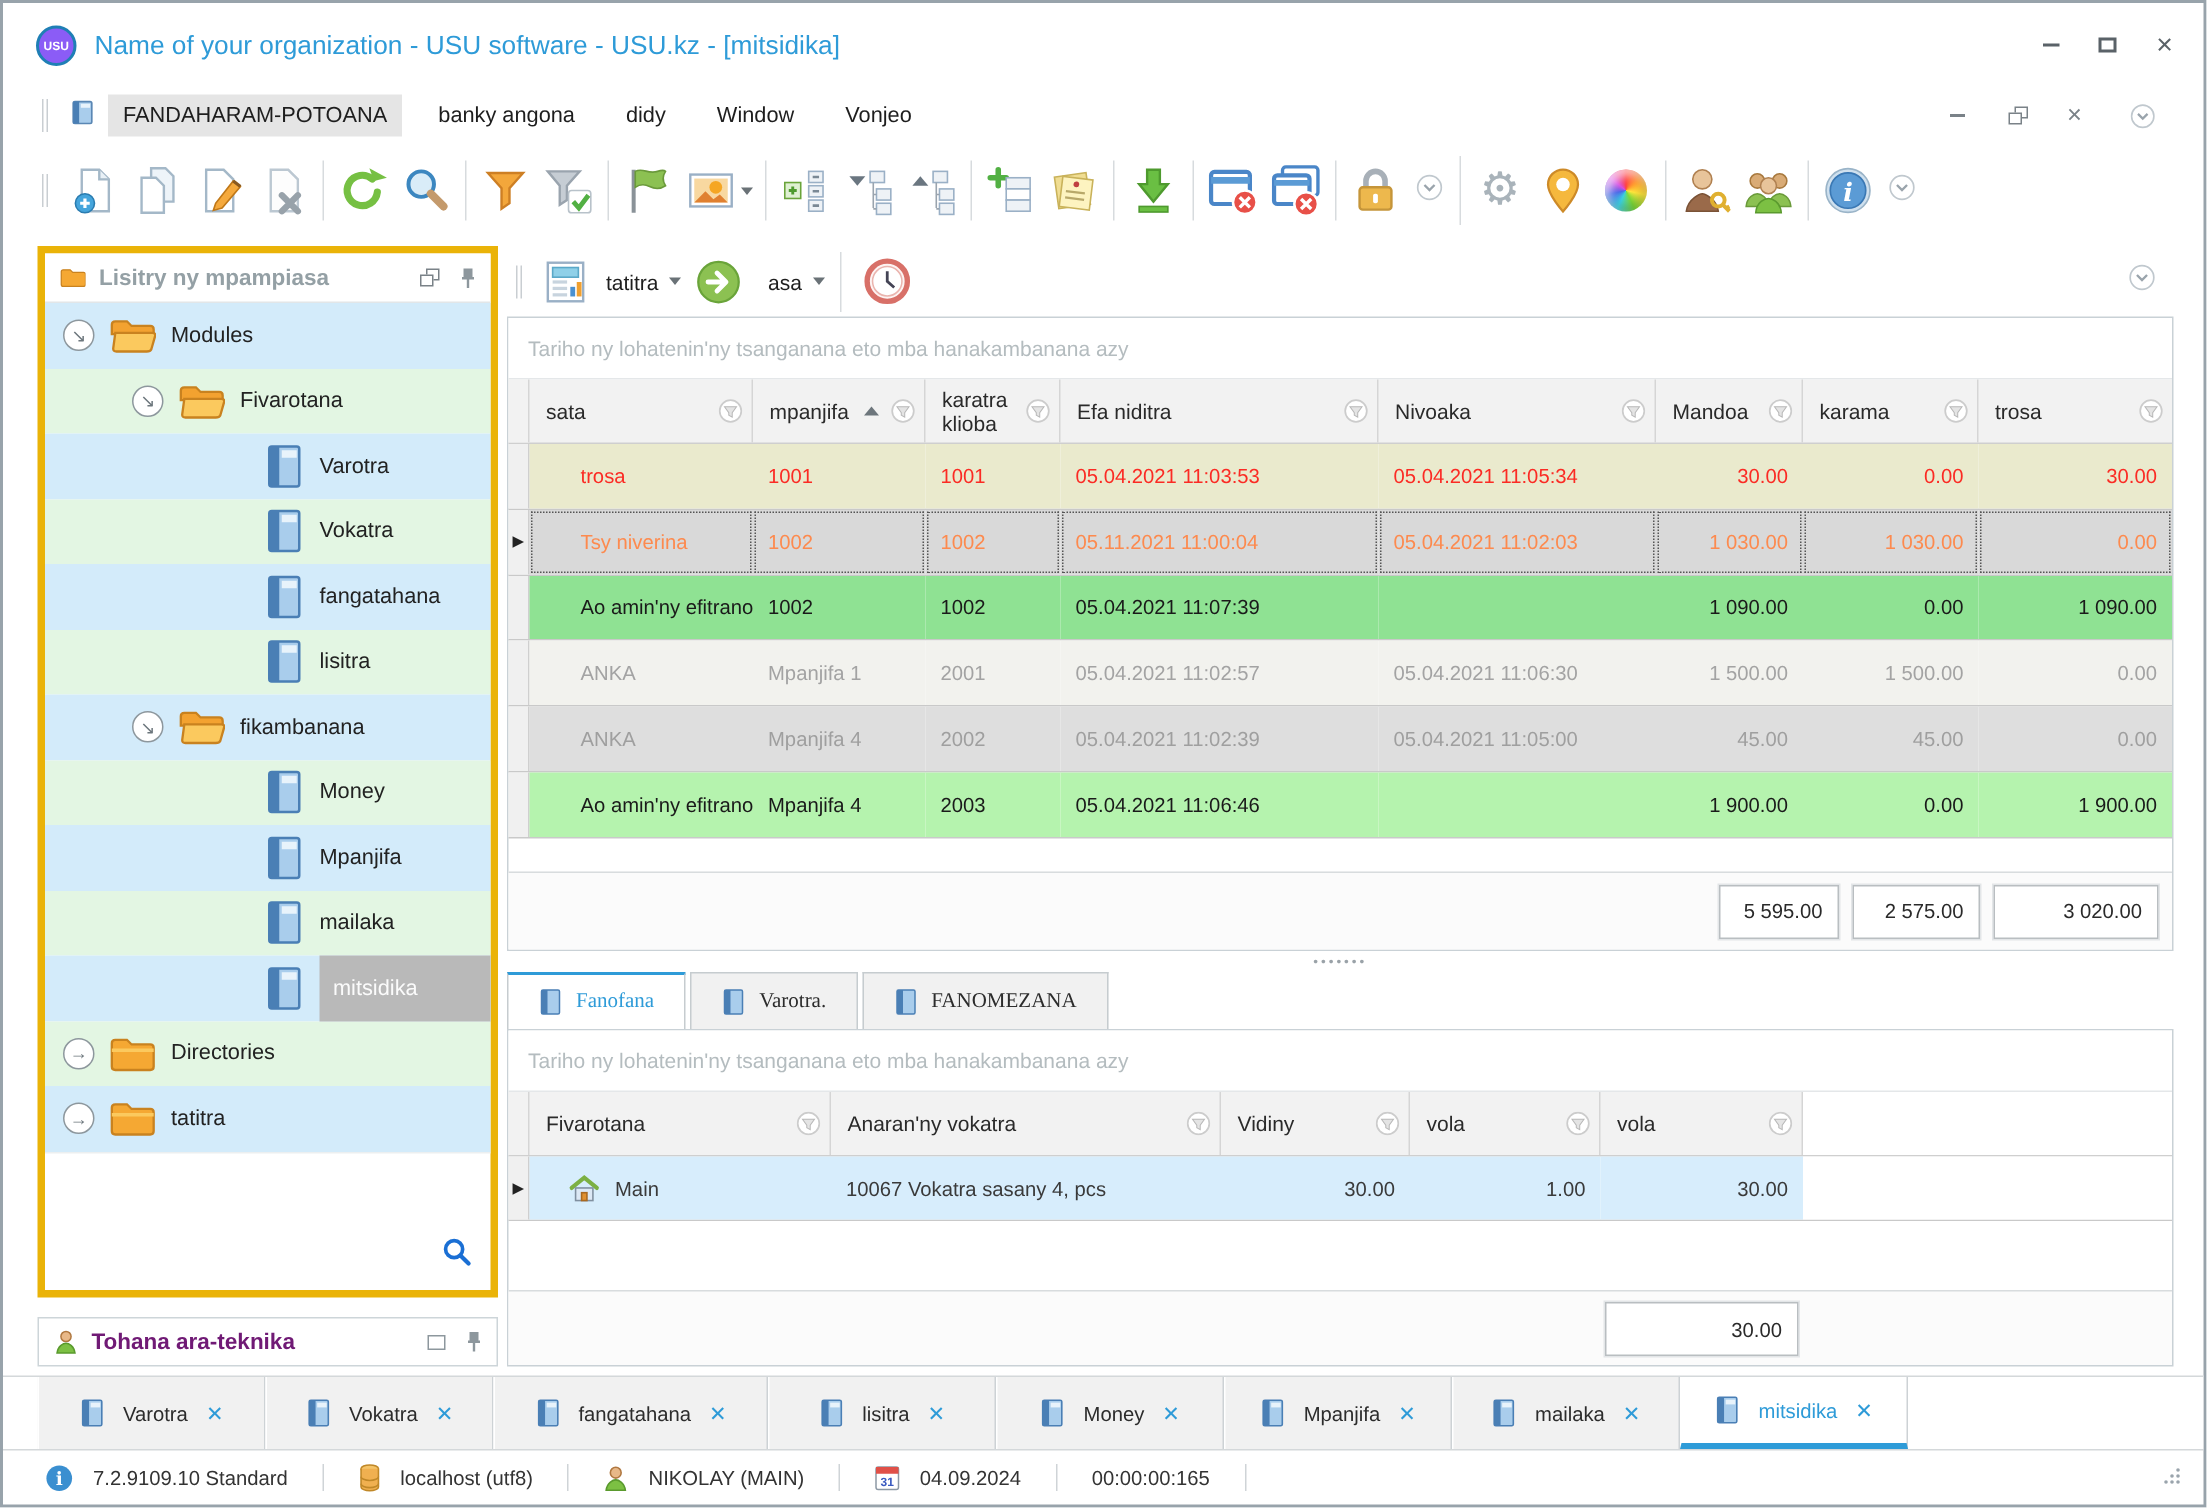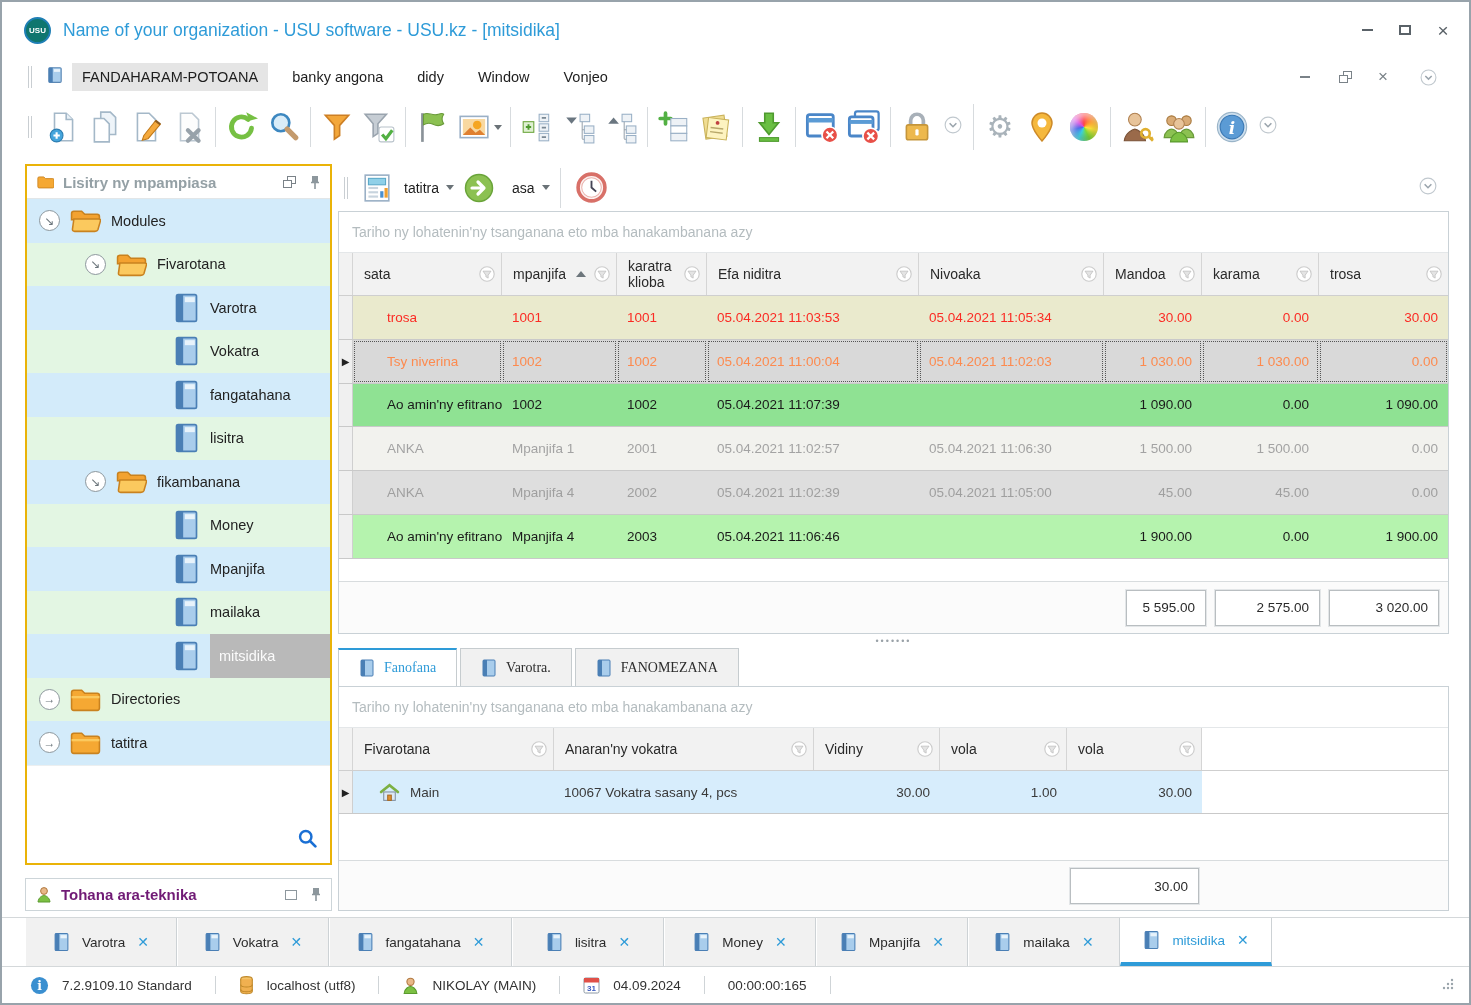--- a/index.html
+++ b/index.html
@@ -1,21 +1,21 @@
 <!DOCTYPE html>
 <html><head>
 <meta charset="utf-8">
 <style>
   * { margin:0; padding:0; box-sizing:border-box; }
   html,body { background:#e8eaec; font-family:"Liberation Sans","DejaVu Sans",sans-serif; }
   .window { width:1471px; height:1005px; background:#fff; border:2px solid #98a3ab; position:relative; display:flex; flex-direction:column; overflow:hidden; }
 
   
   .titlebar { height:56px; display:flex; align-items:center; padding:0 18px 0 22px; flex:none; }
-  .logo { width:27px; height:27px; border-radius:50%; background:#0f766e; color:#fff; font-size:8px; font-weight:bold; display:flex; align-items:center; justify-content:center; border:2px solid #1f7fb5; }
+  .logo { width:27px; height:27px; border-radius:50%; background:#8b5cf6; color:#fff; font-size:8px; font-weight:bold; display:flex; align-items:center; justify-content:center; border:2px solid #1f7fb5; }
   .title-text { color:#2e9bd8; font-size:17.5px; margin-left:12px; flex:1; white-space:nowrap; }
   .win-controls { display:flex; gap:22px; align-items:center; color:#5a6268; }
   .wc { width:16px; height:16px; display:flex; align-items:center; justify-content:center; cursor:default; }
   .wc-min i { display:block; width:11px; height:2px; background:#5a6268; }
   .wc-max i { display:block; width:12px; height:10px; border:2px solid #5a6268; }
   .wc-x { font-size:19px; line-height:1; }
 
   
   .menubar { height:38px; display:flex; align-items:center; padding:0 18px 0 26px; flex:none; }
   .grip { width:4px; height:22px; border-left:1px solid #c9ced2; border-right:1px solid #c9ced2; margin-right:10px; }
@@ -41,21 +41,21 @@
   .chev-circle { margin:0 6px; }
 
   .reportbar { height:47px; display:flex; align-items:center; padding:0 6px; flex:none; }
   .rb-label { font-size:14px; color:#1e1e1e; margin:0 4px 0 8px; }
 
   
   .workspace { flex:1; display:flex; padding:6px 20px 0 23px; min-height:0; }
 
   
   .sidebar { width:307px; flex:none; display:flex; flex-direction:column; }
-  .side-box { border:2px solid #eab308; background:#fff; }
+  .side-box { border:5px solid #eab308; background:#fff; }
   .panel-head { height:33px; display:flex; align-items:center; padding:0 10px; background:#fff; border-bottom:1px solid #e2e6e8; }
   .panel-head .ph-title { flex:1; font-size:15px; font-weight:bold; color:#94a0a5; margin-left:9px; }
   .ph-ico { color:#8d979d; margin-left:14px; display:flex; align-items:center; }
   .tree { flex:none; }
   .trow { height:43.5px; display:flex; align-items:center; font-size:14.5px; color:#222; }
   .trow.blue { background:#d3ebfa; }
   .trow.green { background:#e3f6e3; }
   .twisty { width:21px; height:21px; border:1.5px solid #8d979d; border-radius:50%; color:#6d777d; font-size:12px; display:flex; align-items:center; justify-content:center; background:#fff; flex:none; }
   .t-ico { margin:0 10px; flex:none; display:flex; }
   .lbl-sel { flex:1; align-self:stretch; display:flex; align-items:center; background:#b9b9b9; color:#fbfbfb; padding-left:9px; margin:0; }
@@ -669,21 +669,21 @@
           <div class="c r-khaki">05.04.2021 11:05:34</div>
           <div class="c num r-khaki">30.00</div>
           <div class="c num r-khaki">0.00</div>
           <div class="c num r-khaki">30.00</div>
         </div>
         <div class="g-row">
           <div class="ind">▶</div>
           <div class="c stat r-sel">Tsy niverina</div>
           <div class="c r-sel">1002</div>
           <div class="c r-sel">1002</div>
-          <div class="c r-sel">05.04.2021 11:00:04</div>
+          <div class="c r-sel">05.11.2021 11:00:04</div>
           <div class="c r-sel">05.04.2021 11:02:03</div>
           <div class="c num r-sel">1 030.00</div>
           <div class="c num r-sel">1 030.00</div>
           <div class="c num r-sel">0.00</div>
         </div>
         <div class="g-row">
           <div class="ind"></div>
           <div class="c stat r-green1">Ao amin'ny efitrano</div>
           <div class="c r-green1">1002</div>
           <div class="c r-green1">1002</div>
@@ -722,21 +722,21 @@
           <div class="c r-green2">2003</div>
           <div class="c r-green2">05.04.2021 11:06:46</div>
           <div class="c r-green2"></div>
           <div class="c num r-green2">1 900.00</div>
           <div class="c num r-green2">0.00</div>
           <div class="c num r-green2">1 900.00</div>
         </div>
         <div class="grid-fill"></div>
         <div class="totals">
           <div class="tot-box" style="width:80px">5 595.00</div>
-          <div class="tot-box" style="width:105px">2 575.00</div>
+          <div class="tot-box" style="width:85px">2 575.00</div>
           <div class="tot-box" style="width:110px">3 020.00</div>
         </div>
       </div>
 
       <div class="splitter">•••••••</div>
 
       <div class="dtabs">
         <div class="dtab active">
           <svg width="16" height="18" viewBox="0 0 16 18">
               <rect x="2" y="1" width="12" height="16" rx="1" fill="#a9cdec" stroke="#4a7fb5"></rect>

